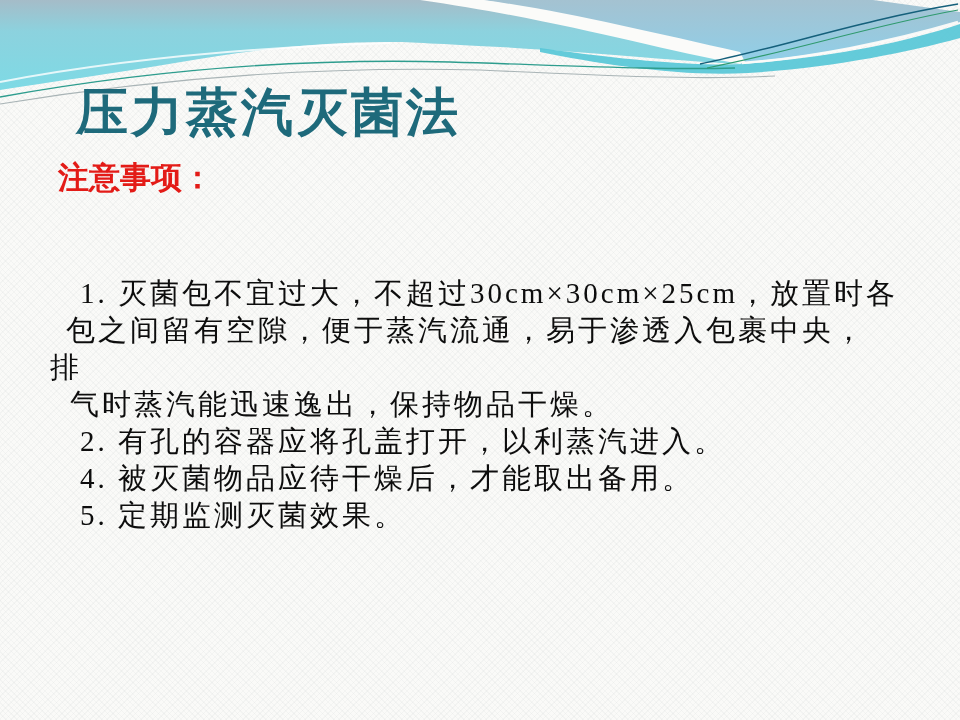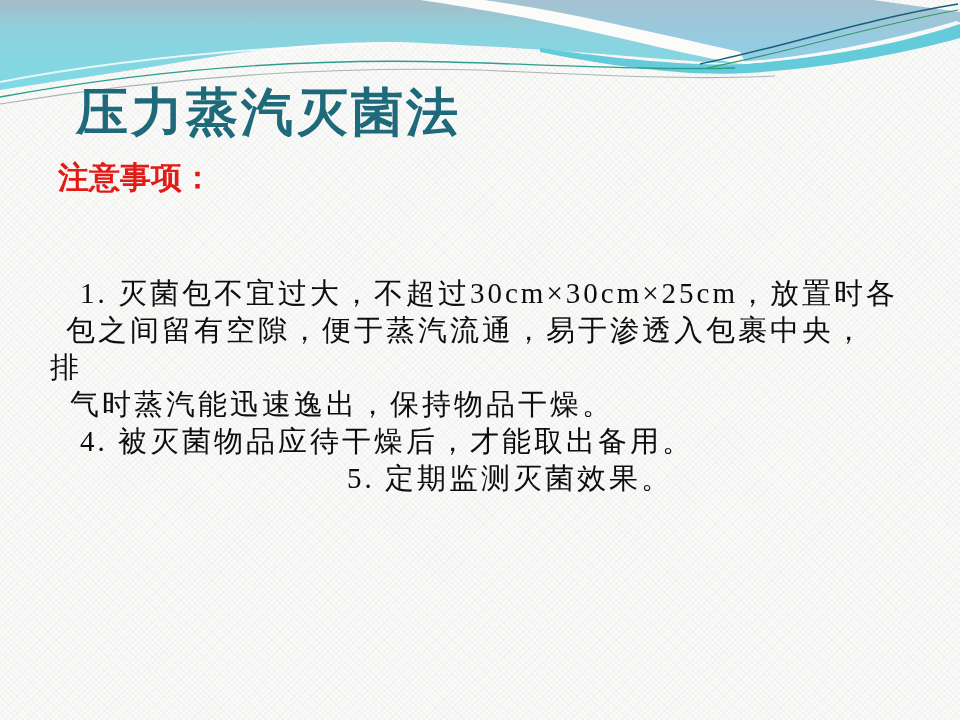--- a/index.html
+++ b/index.html
@@ -84,17 +84,18 @@
 
   <h1 class="title">压力蒸汽灭菌法</h1>
 
   <h2 class="subtitle">注意事项：</h2>
 
   <div class="body-block">
       <div class="body-line" style="padding-left: 40px; margin-top: 36px;">1. 灭菌包不宜过大，不超过30cm×30cm×25cm，放置时各</div>
       <div class="body-line" style="padding-left: 26px;">包之间留有空隙，便于蒸汽流通，易于渗透入包裹中央，</div>
       <div class="body-line" style="padding-left: 10px;">排</div>
       <div class="body-line" style="padding-left: 30px;">气时蒸汽能迅速逸出，保持物品干燥。</div>
+      <div class="body-line" style="padding-left: 40px;">2. 有孔的容器应将孔盖打开，以利蒸汽进入。</div>
       <div class="body-line" style="padding-left: 40px;">4. 被灭菌物品应待干燥后，才能取出备用。</div>
-      <div class="body-line" style="padding-left: 40px; text-align: center;">5. 定期监测灭菌效果。</div>
+      <div class="body-line" style="padding-left: 40px;">5. 定期监测灭菌效果。</div>
     </div>
 
 </div>
 
 </body></html>

